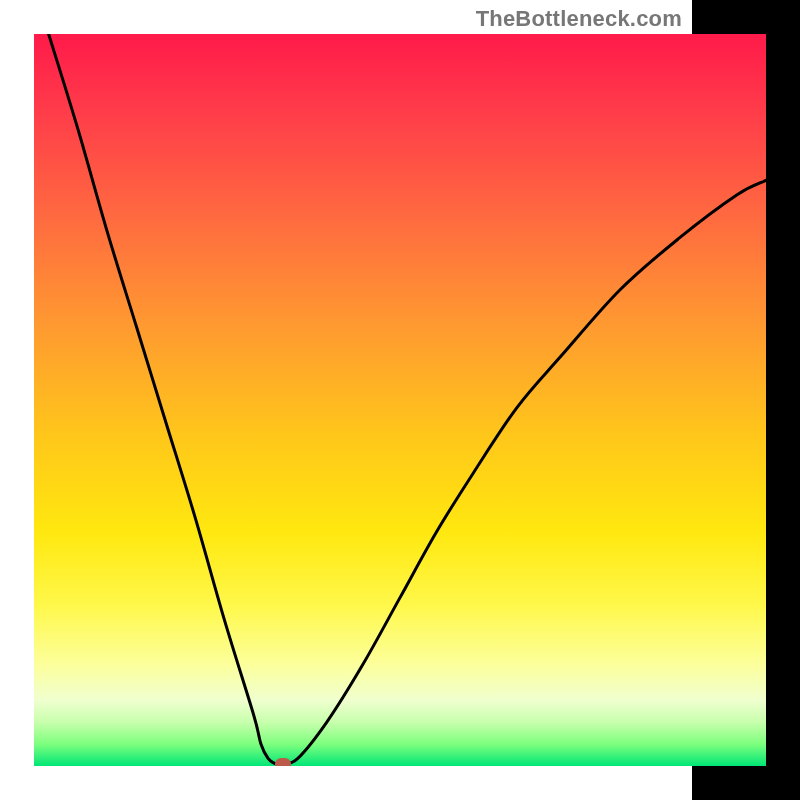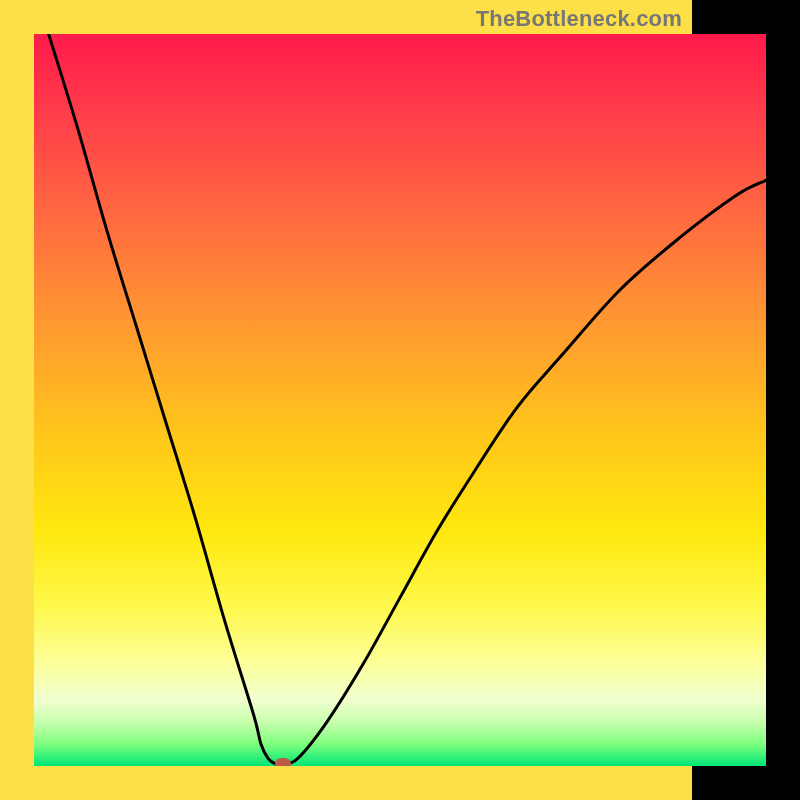--- a/index.html
+++ b/index.html
@@ -7,21 +7,21 @@
     padding: 0;
     width: 800px;
     height: 800px;
     background: #000;
     overflow: hidden;
   }
   .frame {
     position: relative;
     width: 692px;
     height: 800px;
-    background: #fde047;
+    background: #ffffff;
   }
   .plot-area {
     position: absolute;
     left: 34px;
     top: 34px;
     width: 732px;
     height: 732px;
     overflow: hidden;
   }
   .gradient-bg {

